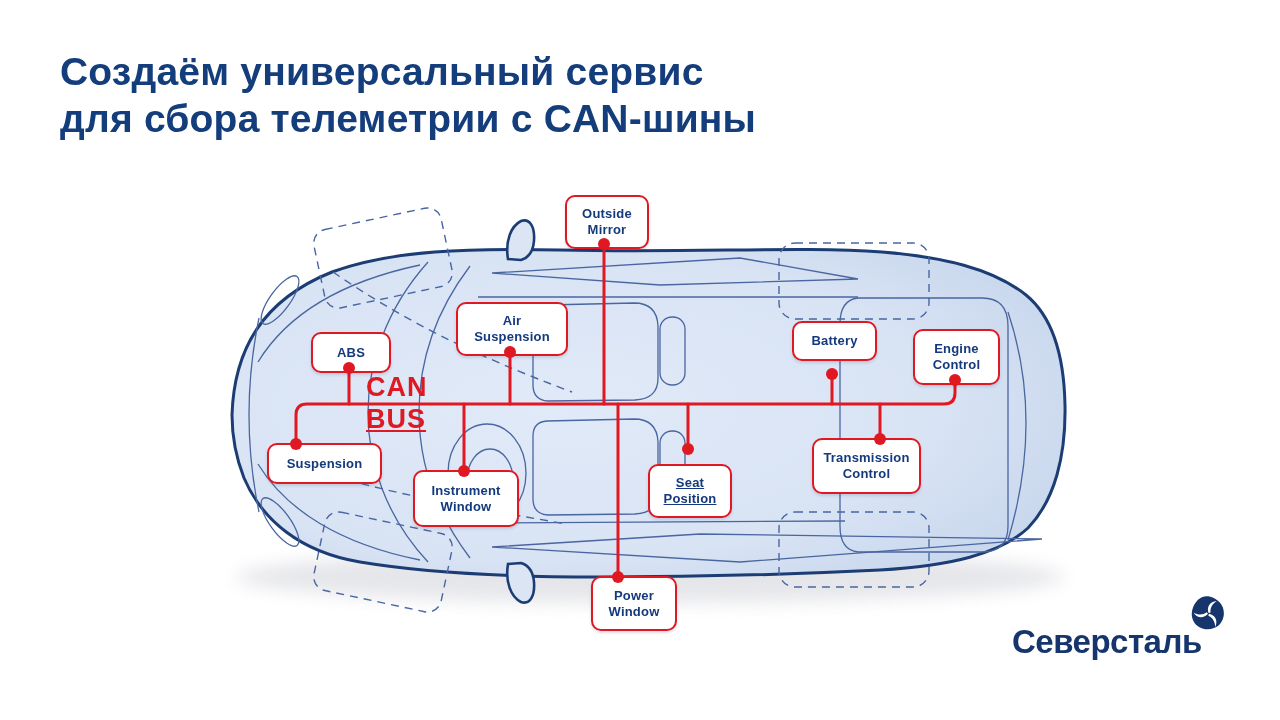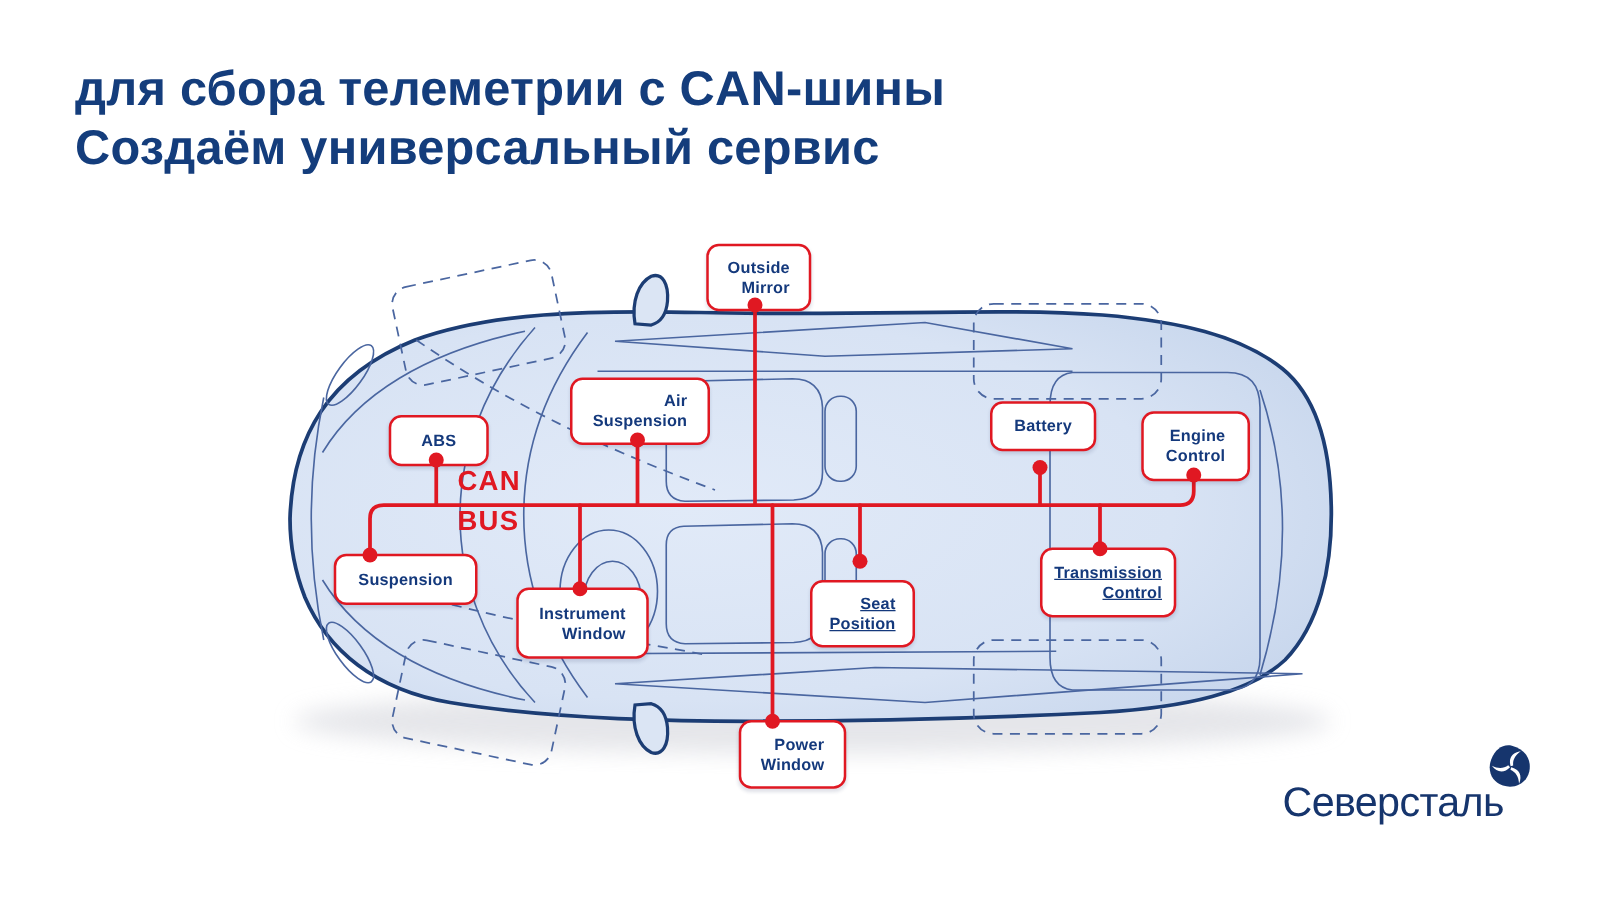--- a/index.html
+++ b/index.html
@@ -11,44 +11,44 @@
   .title{
     position:absolute;left:60px;top:48px;z-index:4;
     color:#143d7c;font-size:39px;font-weight:bold;line-height:47px;
     letter-spacing:0.2px;
   }
   .svg-layer{position:absolute;left:0;top:0;z-index:1;}
   .dots-layer{position:absolute;left:0;top:0;z-index:7;pointer-events:none;}
   .node{
     position:absolute;z-index:5;
     background:#ffffff;border:2.5px solid #e01822;border-radius:10px;
-    display:flex;align-items:center;justify-content:center;text-align:right;
+    display:flex;align-items:center;justify-content:center;text-align:center;
     color:#14397c;font-weight:bold;font-size:13px;line-height:1.2;
     white-space:pre-line;letter-spacing:0.2px;
     box-shadow:0 2px 3px rgba(25,45,90,0.14);
   }
   .bus-label{
     position:absolute;z-index:6;color:#e01822;font-weight:bold;
-    font-size:22px;letter-spacing:1px;line-height:1;
+    font-size:27px;letter-spacing:1px;line-height:1;
   }
   .brand{
     position:absolute;right:60px;top:596px;z-index:4;width:210px;height:75px;
   }
   .brand-text{
-    position:absolute;left:16px;top:27px;
-    color:#16356d;font-size:33px;font-weight:normal;letter-spacing:-0.5px;text-align:right;
+    position:absolute;left:2px;top:27px;
+    color:#16356d;font-size:33px;font-weight:bold;letter-spacing:-0.5px;text-align:right;
   }
   .brand-mark{position:absolute;right:-6px;top:0px;width:35px;height:35px;}
 </style>
 </head>
 <body>
 
 <div class="title">
+  <div>Создаём универсальный сервис</div>
   <div>для сбора телеметрии с CAN-шины</div>
-  <div>Создаём универсальный сервис</div>
 </div>
 
 <svg class="svg-layer" width="1280" height="720" viewBox="0 0 1280 720">
   <defs>
     <radialGradient id="bodyGrad" cx="38%" cy="48%" r="78%">
       <stop offset="0" stop-color="#e1eaf8"></stop>
       <stop offset="0.6" stop-color="#d8e3f4"></stop>
       <stop offset="1" stop-color="#c2d2ea"></stop>
     </radialGradient>
     <filter id="softBlur" x="-30%" y="-30%" width="160%" height="160%">
@@ -122,36 +122,36 @@
     <path d="M 604,244 L 604,404"></path>
     <path d="M 832,375 L 832,404"></path>
     <path d="M 464,404 L 464,470"></path>
     <path d="M 618,404 L 618,576"></path>
     <path d="M 688,404 L 688,448"></path>
     <path d="M 880,404 L 880,438"></path>
   </g>
 </svg>
 
 <div class="bus-label" style="left:366px;top:374px;">CAN</div>
-<div class="bus-label" style="left:366px;top:406px;">BUS</div>
+<div class="bus-label" style="left:366px;top:406px;text-decoration:underline;">BUS</div>
 
 <div class="node" style="left:565px;top:195px;width:80px;height:50px;">Outside
 Mirror</div>
 <div class="node" style="left:456px;top:302px;width:108px;height:50px;">Air
 Suspension</div>
 <div class="node" style="left:311px;top:332px;width:76px;height:37px;">ABS</div>
 <div class="node" style="left:792px;top:321px;width:81px;height:36px;">Battery</div>
 <div class="node" style="left:913px;top:329px;width:83px;height:52px;">Engine
 Control</div>
 <div class="node" style="left:267px;top:443px;width:111px;height:37px;">Suspension</div>
 <div class="node" style="left:413px;top:470px;width:102px;height:53px;">Instrument
 Window</div>
 <div class="node" style="left:648px;top:464px;width:80px;height:50px;text-decoration:underline;">Seat
 Position</div>
-<div class="node" style="left:832px;top:438px;width:105px;height:52px;text-decoration:underline;">Transmission
+<div class="node" style="left:812px;top:438px;width:105px;height:52px;">Transmission
 Control</div>
 <div class="node" style="left:591px;top:576px;width:82px;height:51px;">Power
 Window</div>
 
 <svg class="dots-layer" width="1280" height="720" viewBox="0 0 1280 720">
   <g fill="#e01822">
     <circle cx="349" cy="368" r="6"></circle>
     <circle cx="510" cy="352" r="6"></circle>
     <circle cx="604" cy="244" r="6"></circle>
     <circle cx="832" cy="374" r="6"></circle>

